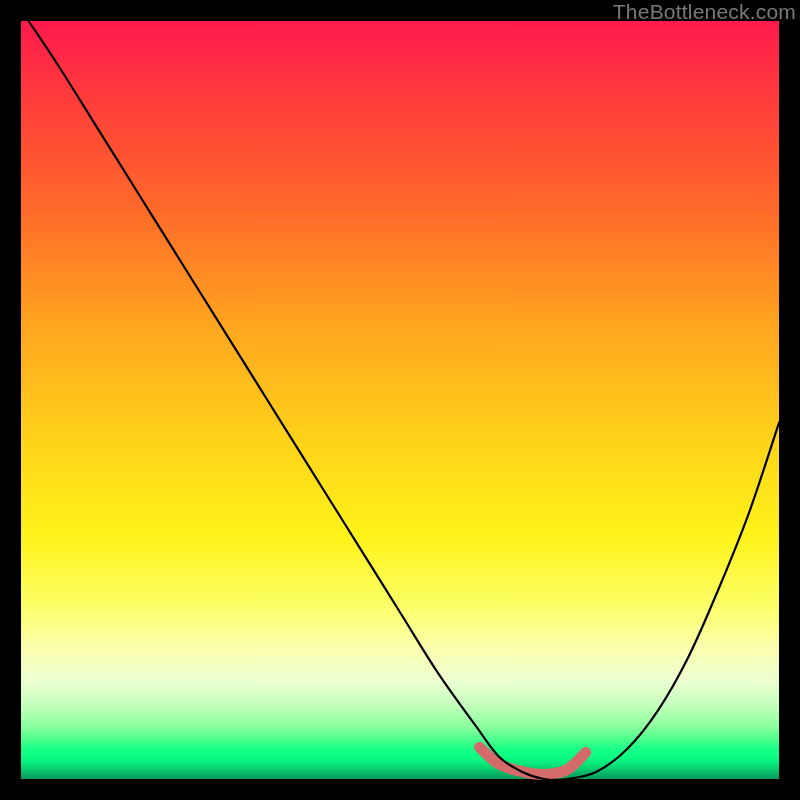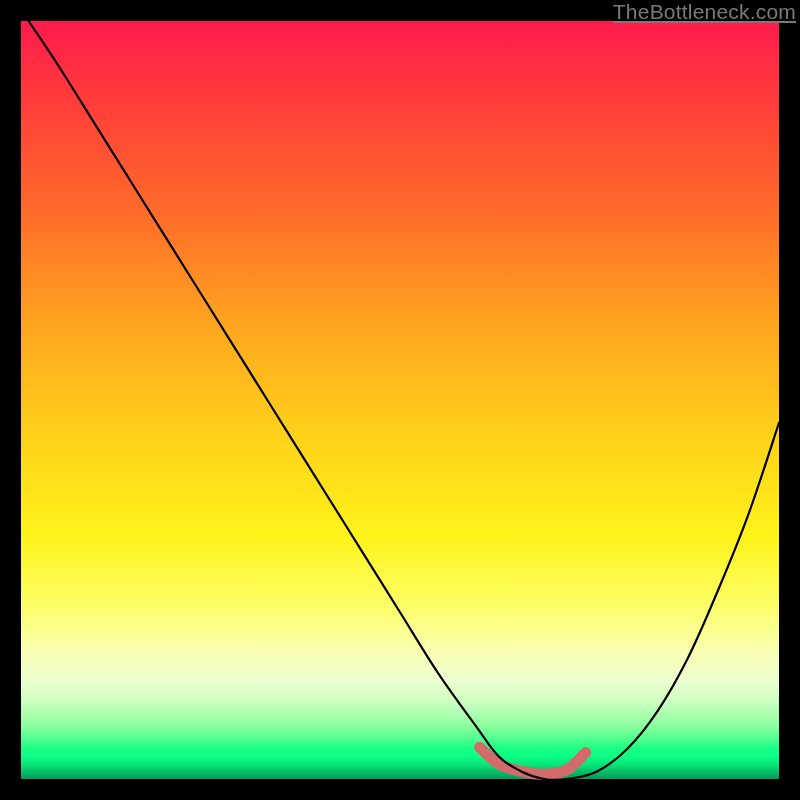--- a/index.html
+++ b/index.html
@@ -53,21 +53,20 @@
   }
   .watermark {
     position: absolute;
     top: 0px;
     right: 4px;
     color: #7a7a7a;
     font-size: 21px;
     font-weight: 500;
     letter-spacing: 0.2px;
     user-select: none;
-    text-decoration: underline;
   }
   path.curve-line {
     fill: none;
     stroke: #000;
     stroke-width: 2.2;
     stroke-linecap: round;
     stroke-linejoin: round;
   }
   path.trough-highlight {
     fill: none;

